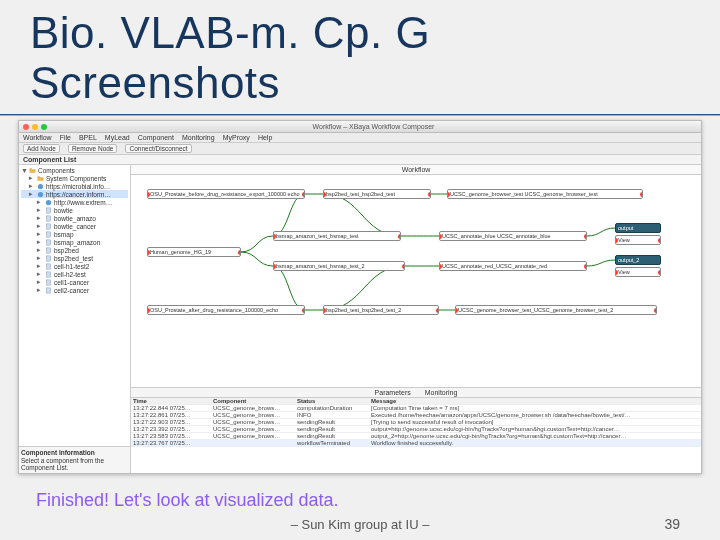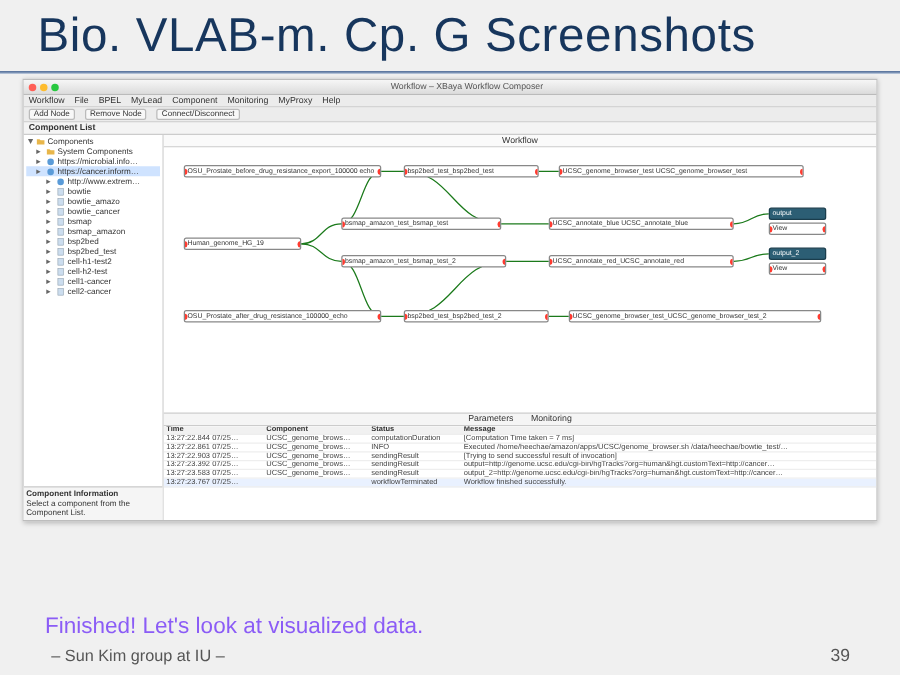--- a/index.html
+++ b/index.html
@@ -12,21 +12,21 @@
   }
   .slide {
     width: 720px;
     height: 540px;
     background: #f0f0f0;
     position: relative;
   }
 
   
   .title {
-    font-size: 38px;
+    font-size: 44px;
     font-weight: 400;
     color: #17365d;
     padding: 8px 30px 6px 30px;
     letter-spacing: .5px;
     border-bottom: 1.5px solid #2f5286;
   }
   .title::after { content: none; }
   .title-wrap { border-bottom: 1px solid #9aaecb; }
 
   
@@ -150,21 +150,22 @@
 
   
   .caption {
     position:absolute;
     left:36px; top:490px;
     font-size:18px; color:#8b5cf6;
   }
   .credit {
     position:absolute;
     bottom:8px; left:0; right:0;
-    font-size:13px; color:#555;margin-left:41px;
+    text-align:center;
+    font-size:13px; color:#555;
   }
   .pageno {
     position:absolute;
     right:40px; bottom:8px;
     font-size:14px; color:#555;
   }
 </style>
 </head>
 <body>
 

